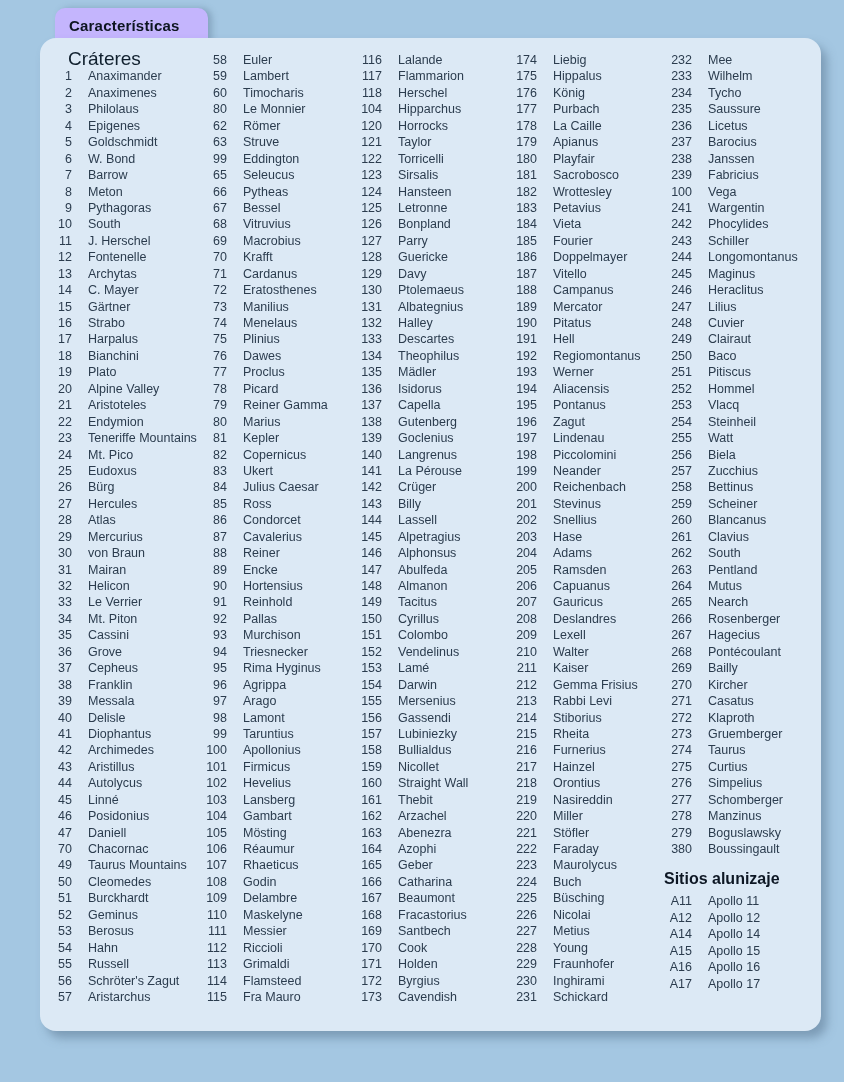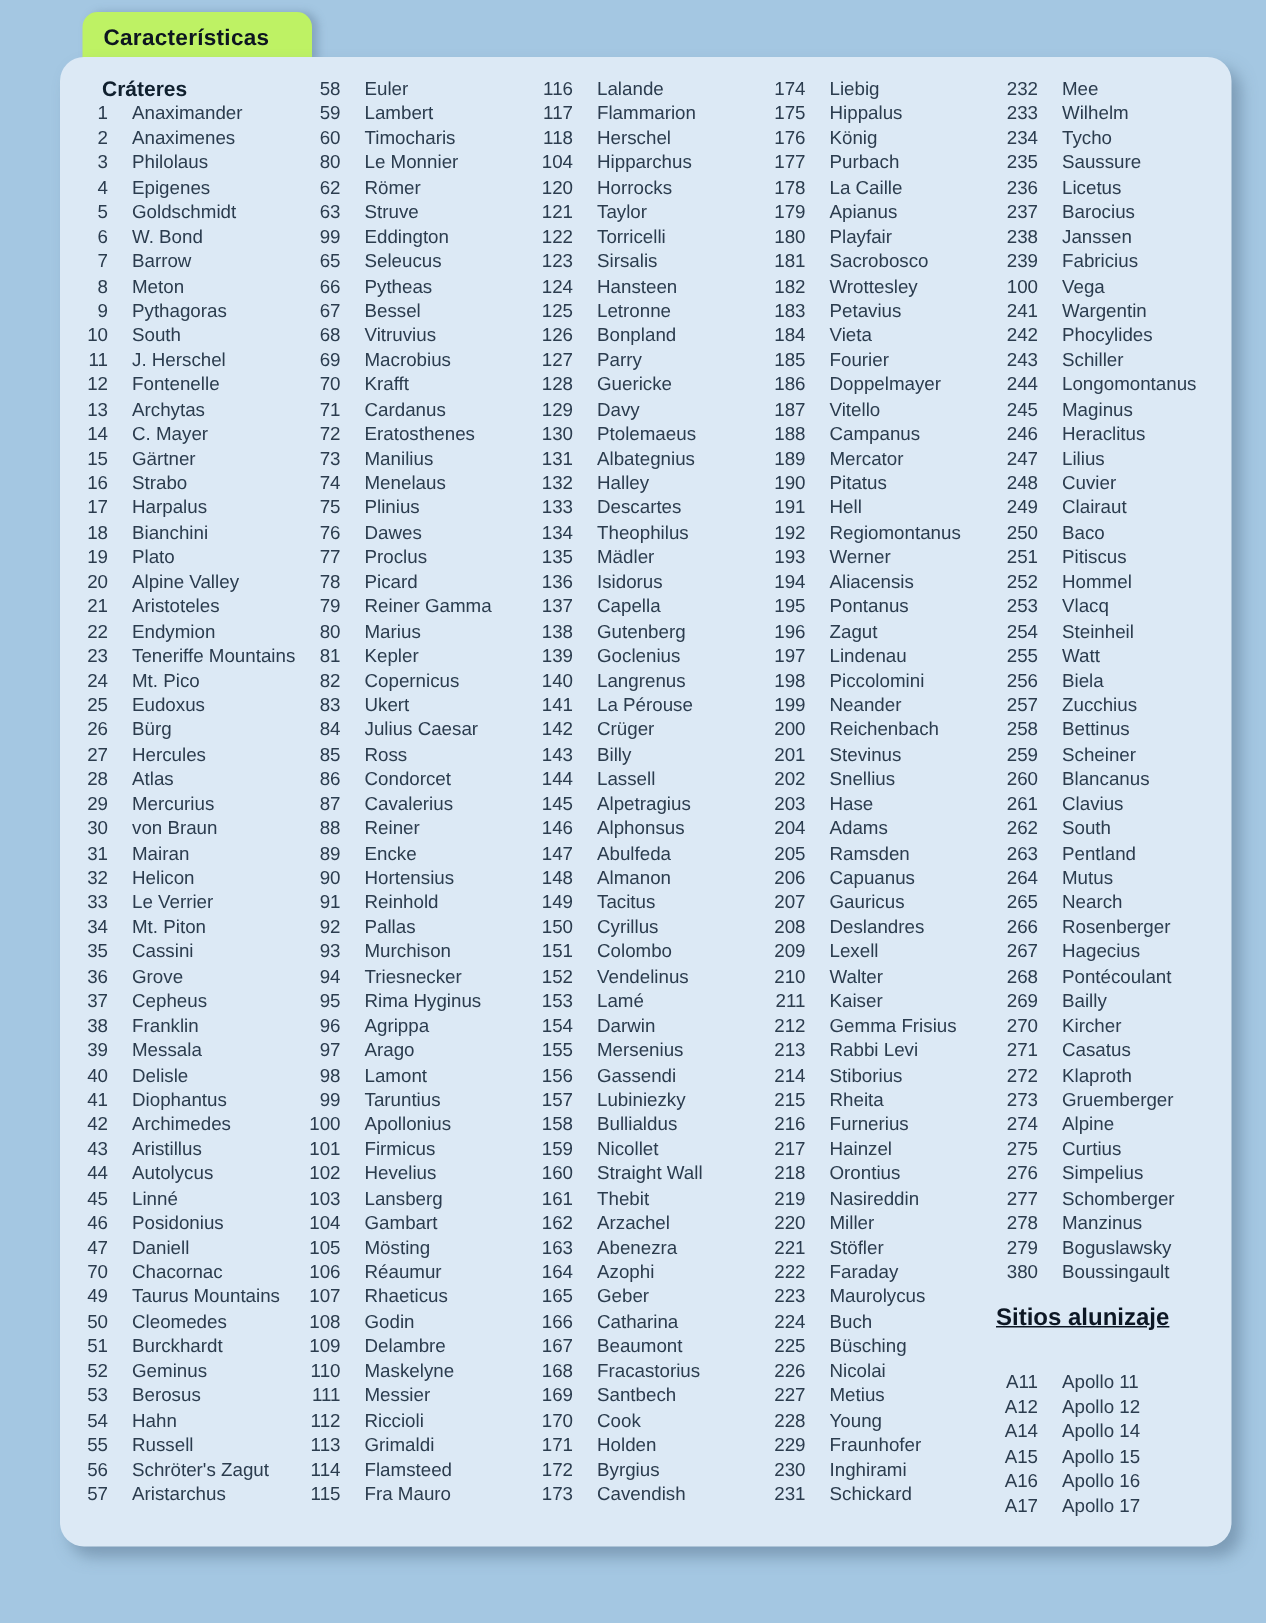--- a/index.html
+++ b/index.html
@@ -3,21 +3,21 @@
 <meta charset="utf-8">
 <style>
   html,body{margin:0;padding:0;}
   body{
     width:844px;height:1082px;position:relative;overflow:hidden;
     background:#a4c7e2;
     font-family:"Liberation Sans",sans-serif;
   }
   .tab{
     position:absolute;left:55px;top:8px;height:34px;width:153px;
-    background:#bef264;border-radius:10px 10px 0 0;
+    background:#c4b5fd;border-radius:10px 10px 0 0;
     box-shadow:4px 0 6px rgba(88,116,143,.40);
     display:flex;align-items:center;padding-left:14px;box-sizing:border-box;
     z-index:1;
   }
   .tab-label{font-weight:bold;font-size:15px;color:#0d1520;letter-spacing:.2px;}
   .card{
     position:absolute;left:40px;top:38px;width:781px;height:993px;
     background:#dce9f5;border-radius:16px;
     box-shadow:6px 7px 10px rgba(86,114,140,.50);
     z-index:2;
@@ -26,25 +26,25 @@
   .col{width:155px;flex:none;}
   .col:last-child{width:auto;}
   .row{height:16.45px;line-height:16.45px;white-space:nowrap;}
   .num{
     display:inline-block;width:28px;margin-right:16px;text-align:right;
     font-size:12.5px;color:#2b3c4e;
   }
   .nm{font-size:12.5px;color:#2b3c4e;}
   .col-title{
     height:16.45px;line-height:16.45px;padding-left:24px;
-    font-weight:bold;font-size:14px;color:#10202e;
+    font-weight:normal;font-size:19px;color:#10202e;
   }
   .sites-title{
-    margin-top:14px;margin-bottom:25px;
-    font-weight:bold;font-size:16px;color:#0d1724;text-decoration:underline;
+    margin-top:14px;margin-bottom:4px;
+    font-weight:bold;font-size:16px;color:#0d1724;
   }
 </style>
 </head>
 <body>
 
 <div class="tab">
   <span class="tab-label">Características</span>
 </div>
 
 <div class="card">
@@ -325,21 +325,21 @@
         <div class="row"><span class="num">264</span><span class="nm">Mutus</span></div>
         <div class="row"><span class="num">265</span><span class="nm">Nearch</span></div>
         <div class="row"><span class="num">266</span><span class="nm">Rosenberger</span></div>
         <div class="row"><span class="num">267</span><span class="nm">Hagecius</span></div>
         <div class="row"><span class="num">268</span><span class="nm">Pontécoulant</span></div>
         <div class="row"><span class="num">269</span><span class="nm">Bailly</span></div>
         <div class="row"><span class="num">270</span><span class="nm">Kircher</span></div>
         <div class="row"><span class="num">271</span><span class="nm">Casatus</span></div>
         <div class="row"><span class="num">272</span><span class="nm">Klaproth</span></div>
         <div class="row"><span class="num">273</span><span class="nm">Gruemberger</span></div>
-        <div class="row"><span class="num">274</span><span class="nm">Alpine</span></div>
+        <div class="row"><span class="num">274</span><span class="nm">Taurus</span></div>
         <div class="row"><span class="num">275</span><span class="nm">Curtius</span></div>
         <div class="row"><span class="num">276</span><span class="nm">Simpelius</span></div>
         <div class="row"><span class="num">277</span><span class="nm">Schomberger</span></div>
         <div class="row"><span class="num">278</span><span class="nm">Manzinus</span></div>
         <div class="row"><span class="num">279</span><span class="nm">Boguslawsky</span></div>
         <div class="row"><span class="num">380</span><span class="nm">Boussingault</span></div>
         <div class="sites-title">Sitios alunizaje</div>
         <div class="row"><span class="num">A11</span><span class="nm">Apollo 11</span></div>
         <div class="row"><span class="num">A12</span><span class="nm">Apollo 12</span></div>
         <div class="row"><span class="num">A14</span><span class="nm">Apollo 14</span></div>

